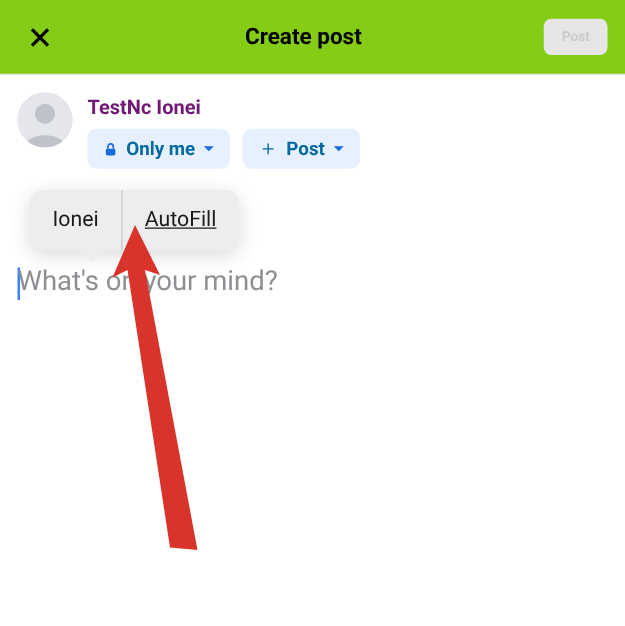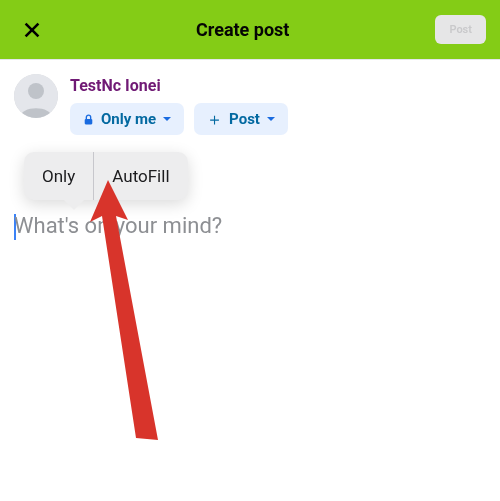--- a/index.html
+++ b/index.html
@@ -128,20 +128,21 @@
       box-shadow: 0 4px 16px rgba(0,0,0,0.15);
     }
     .context-menu .item {
       padding: 14px 18px;
       font-size: 17px;
       color: #1c1c1e;
       cursor: pointer;
     }
     .context-menu .item + .item {
       border-left: 1px solid #c7c7cc;
+      text-decoration: underline;
     }
     .menu-tail {
       position: absolute;
       left: 64px;
       top: 200px;
       width: 0; height: 0;
       border-left: 10px solid transparent;
       border-right: 10px solid transparent;
       border-top: 10px solid #ededee;
     }
@@ -198,21 +199,21 @@
     </div>
   </div>
 </div>
 
 <div class="content-area">
   <div class="caret"></div>
   <div class="placeholder">What's on your mind?</div>
 </div>
 
 <div class="context-menu">
-  <div class="item">Only</div>
+  <div class="item">Ionei</div>
   <div class="item">AutoFill</div>
 </div>
 <div class="menu-tail"></div>
 
 <svg class="arrow" width="120" height="280" viewBox="0 0 120 280">
   <defs>
     <linearGradient id="arr" x1="0" y1="0" x2="0" y2="1">
       <stop offset="0%" stop-color="#d8342b"></stop>
       <stop offset="100%" stop-color="#d8342b"></stop>
     </linearGradient>

